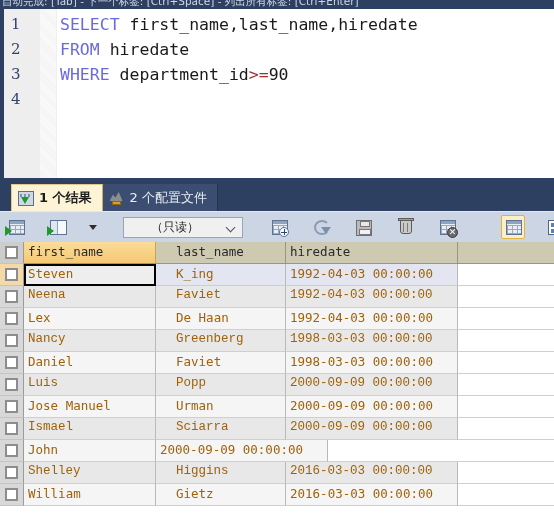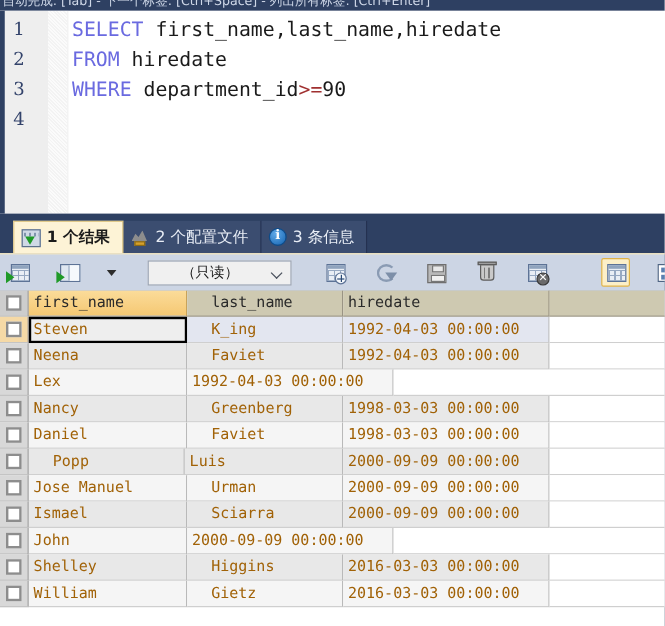--- a/index.html
+++ b/index.html
@@ -503,21 +503,21 @@
   }
   .headrow .cell.sorted {
     background: linear-gradient(#fbdc9a, #f5c873);
     border-right: 1px solid #c8a35a;
   }
   .headrow .tail {
     background: #cec9b1;
     border-bottom: 1px solid #9a9484;
   }
   .grow.odd .cell  { background: #f5f5f5; }
-  .grow.even .cell { background: #e8e8e8; }
+  .grow.even .cell { background: #e8e8e8; font-family: Liberation Mono, monospace; }
   .grow.curr .cell { background: #e3e6f0; }
   .cell.focus {
     outline: 2px solid #000000;
     outline-offset: -2px;
     background: #eeeeee !important;
   }
 </style>
 </head>
 <body>
 
@@ -543,24 +543,20 @@
 
     <div class="tabbar">
         <div class="tab active">
           <span class="ico ico-grid-green"></span>
           <span>1 个结果</span>
         </div>
         <div class="tab">
           <span class="ico ico-profile"></span>
           <span>2 个配置文件</span>
         </div>
-        <div class="tab">
-          <span class="ico ico-info"></span>
-          <span>3 条信息</span>
-        </div>
       </div>
 
     <div class="toolbar">
       <div class="tbtn">
         <span class="g-grid"></span>
         <span class="badge-arrow"></span>
       </div>
       <div class="tbtn">
         <span class="g-win"></span>
         <span class="badge-arrow"></span>
@@ -637,20 +633,21 @@
           <div class="cell c0">Neena</div>
           <div class="cell c1">Faviet</div>
           <div class="cell c2">1992-04-03 00:00:00</div>
           <div class="tail"></div>
         </div>
         <div class="grow odd">
           <div class="gsel">
             <div class="chk"></div>
           </div>
           <div class="cell c0">Lex</div>
+          <div class="cell c1">De Haan</div>
           <div class="cell c2">1992-04-03 00:00:00</div>
           <div class="tail"></div>
         </div>
         <div class="grow even">
           <div class="gsel">
             <div class="chk"></div>
           </div>
           <div class="cell c0">Nancy</div>
           <div class="cell c1">Greenberg</div>
           <div class="cell c2">1998-03-03 00:00:00</div>
@@ -662,22 +659,22 @@
           </div>
           <div class="cell c0">Daniel</div>
           <div class="cell c1">Faviet</div>
           <div class="cell c2">1998-03-03 00:00:00</div>
           <div class="tail"></div>
         </div>
         <div class="grow even">
           <div class="gsel">
             <div class="chk"></div>
           </div>
+          <div class="cell c0">Luis</div>
           <div class="cell c1">Popp</div>
-          <div class="cell c0">Luis</div>
           <div class="cell c2">2000-09-09 00:00:00</div>
           <div class="tail"></div>
         </div>
         <div class="grow odd">
           <div class="gsel">
             <div class="chk"></div>
           </div>
           <div class="cell c0">Jose Manuel</div>
           <div class="cell c1">Urman</div>
           <div class="cell c2">2000-09-09 00:00:00</div>

